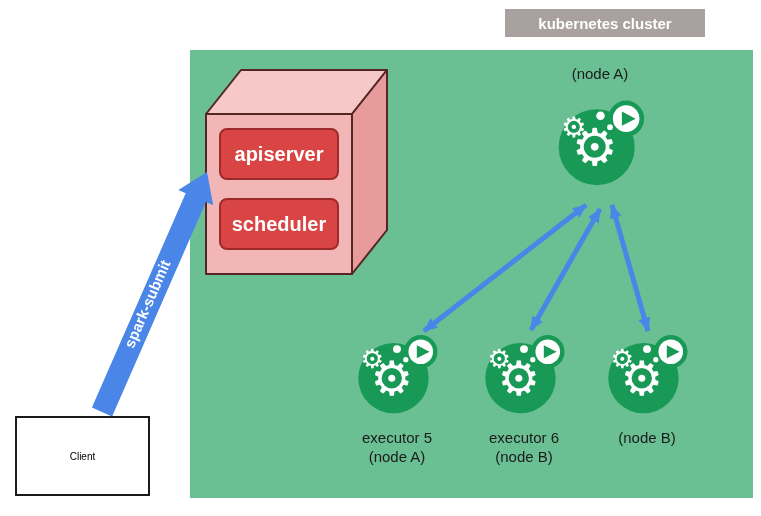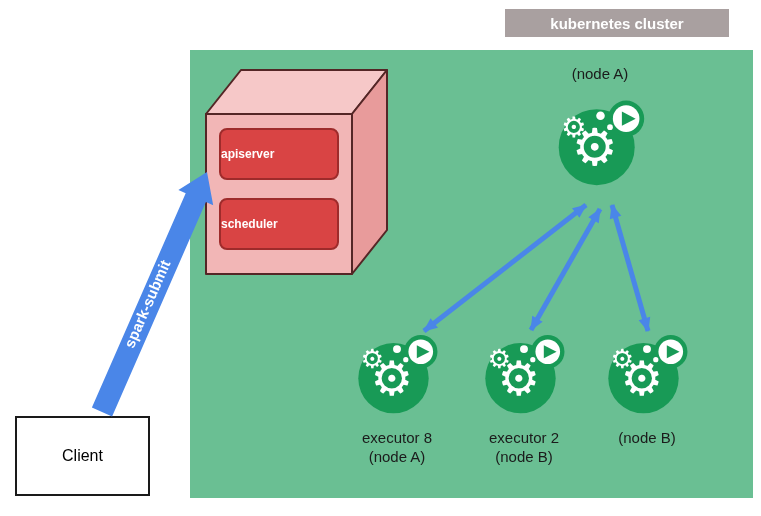--- a/index.html
+++ b/index.html
@@ -13,40 +13,40 @@
   }
   .cluster-bg {
     position: absolute;
     left: 190px; top: 50px;
     width: 563px; height: 448px;
     background: #6abf93;
   }
   .cluster-label {
     position: absolute;
     left: 505px; top: 9px;
-    width: 224px; height: 28px;
+    width: 200px; height: 28px;
     background: #a9a0a0;
     color: #ffffff;
     font-weight: bold;
     font-size: 15px;
     display: flex; align-items: center; justify-content: center;
   }
   .layer-svg {
     position: absolute; left: 0; top: 0;
     width: 761px; height: 516px;
     pointer-events: none;
   }
   .component-box {
     position: absolute;
     width: 120px; height: 52px;
     background: #d94444;
     border: 2px solid #9e2b2b;
     border-radius: 8px;
-    display: flex; align-items: center; justify-content: flex-start;
-    color: #ffffff; font-weight: bold; font-size: 12px;
+    display: flex; align-items: center; justify-content: center;
+    color: #ffffff; font-weight: bold; font-size: 20px;
   }
   #apiserver-box { left: 219px; top: 128px; }
   #scheduler-box { left: 219px; top: 198px; border-radius: 8px; }
   .node-group { position: absolute; text-align: center; }
   #driver-group { left: 515px; top: 64px; width: 170px; }
   #executor-1-group { left: 337px; top: 328px; width: 120px; }
   #executor-2-group { left: 464px; top: 328px; width: 120px; }
   #executor-3-group { left: 587px; top: 328px; width: 120px; }
   .node-label {
     font-size: 15px; color: #1b1b1b; line-height: 19px;
@@ -54,21 +54,21 @@
   #driver-group .node-label { margin-bottom: 10px; }
   .executor-label { margin-top: 12px; }
   .pod-icon { display: block; margin: 0 auto; }
   .client-box {
     position: absolute;
     left: 15px; top: 416px;
     width: 135px; height: 80px;
     background: #ffffff;
     border: 2px solid #1a1a1a;
     display: flex; align-items: center; justify-content: center;
-    font-size: 16px; color: #000000;
+    font-size: 10px; color: #000000;
   }
 </style>
 </head>
 <body>
 
 <div class="canvas">
 
   <div class="cluster-bg"></div>
 
   <div class="cluster-label">
@@ -109,38 +109,38 @@
       <circle cx="46" cy="57" r="40" fill="#189a56"></circle>
       <circle cx="77" cy="27" r="19" fill="#189a56"></circle>
       <circle cx="77" cy="27" r="14" fill="#ffffff"></circle>
       <path d="M72.5,19.5 L87,27 L72.5,34.5 Z" fill="#189a56"></path>
       <text x="44" y="76" font-size="54" text-anchor="middle" fill="#ffffff" font-family="DejaVu Sans, sans-serif">⚙</text>
       <text x="22" y="46" font-size="30" text-anchor="middle" fill="#ffffff" font-family="DejaVu Sans, sans-serif">⚙</text>
       <circle cx="50" cy="24" r="4.5" fill="#ffffff"></circle>
       <circle cx="60" cy="36" r="3" fill="#ffffff"></circle>
     </svg>
     <div class="node-label executor-label">
-      <div>executor 8</div>
+      <div>executor 5</div>
       <div>(node A)</div>
     </div>
   </div>
 
   <div class="node-group" id="executor-2-group">
     <svg class="pod-icon" width="88" height="88" viewBox="0 0 100 100">
       <circle cx="46" cy="57" r="40" fill="#189a56"></circle>
       <circle cx="77" cy="27" r="19" fill="#189a56"></circle>
       <circle cx="77" cy="27" r="14" fill="#ffffff"></circle>
       <path d="M72.5,19.5 L87,27 L72.5,34.5 Z" fill="#189a56"></path>
       <text x="44" y="76" font-size="54" text-anchor="middle" fill="#ffffff" font-family="DejaVu Sans, sans-serif">⚙</text>
       <text x="22" y="46" font-size="30" text-anchor="middle" fill="#ffffff" font-family="DejaVu Sans, sans-serif">⚙</text>
       <circle cx="50" cy="24" r="4.5" fill="#ffffff"></circle>
       <circle cx="60" cy="36" r="3" fill="#ffffff"></circle>
     </svg>
     <div class="node-label executor-label">
-      <div>executor 2</div>
+      <div>executor 6</div>
       <div>(node B)</div>
     </div>
   </div>
 
   <div class="node-group" id="executor-3-group">
     <svg class="pod-icon" width="88" height="88" viewBox="0 0 100 100">
       <circle cx="46" cy="57" r="40" fill="#189a56"></circle>
       <circle cx="77" cy="27" r="19" fill="#189a56"></circle>
       <circle cx="77" cy="27" r="14" fill="#ffffff"></circle>
       <path d="M72.5,19.5 L87,27 L72.5,34.5 Z" fill="#189a56"></path>

